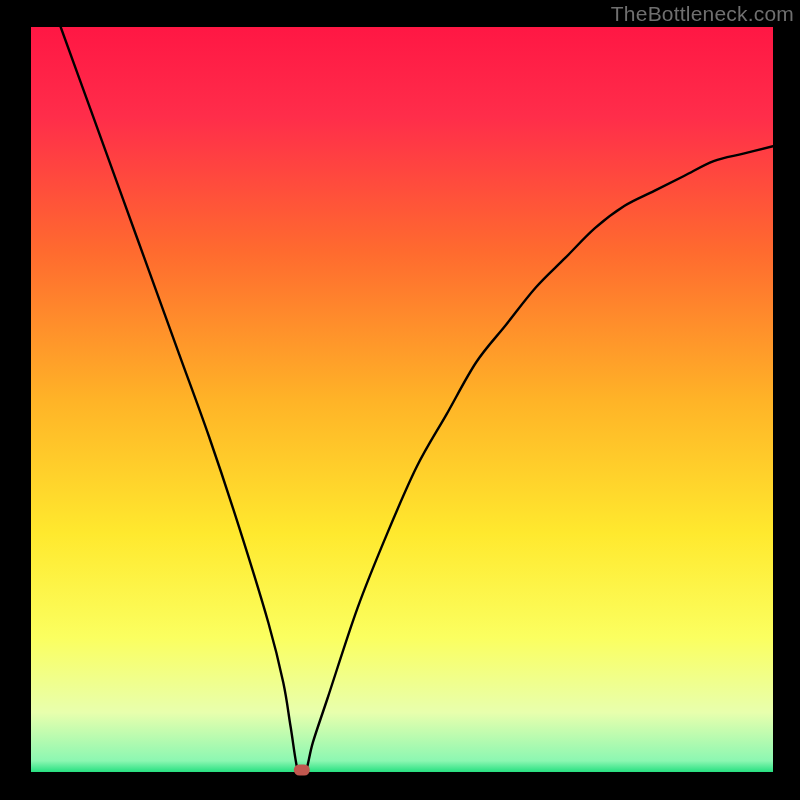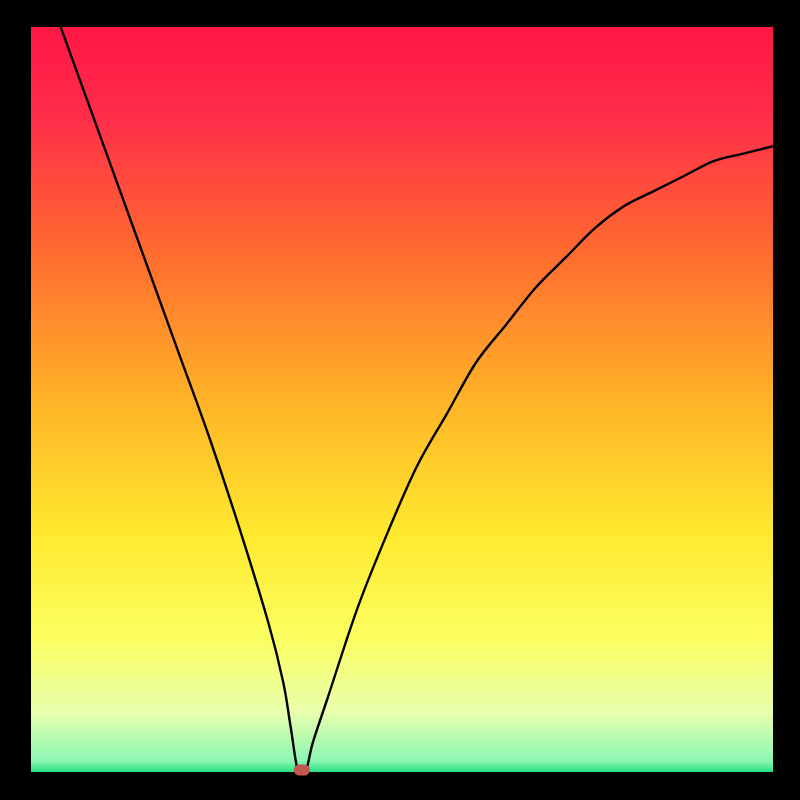--- a/index.html
+++ b/index.html
@@ -56,13 +56,14 @@
 
     <rect x="0" y="0" width="800" height="800" fill="#000000"></rect>
 
     <rect id="plot-bg" x="31" y="27" width="742" height="745" fill="url(#bg-grad)"></rect>
 
     <path id="curve-path" d="M 60.68 27 C 65.62666666666667 40.65833333333333, 80.46666666666667 81.63333333333333, 90.36 108.94999999999999 C 100.25333333333333 136.26666666666665, 110.14666666666666 163.58333333333331, 120.03999999999999 190.89999999999998 C 129.93333333333334 218.21666666666664, 139.82666666666665 245.5333333333333, 149.72 272.84999999999997 C 159.61333333333334 300.16666666666663, 169.50666666666666 327.4833333333333, 179.4 354.79999999999995 C 189.29333333333335 382.1166666666666, 199.18666666666664 408.1916666666667, 209.07999999999998 436.75000000000006 C 218.97333333333333 465.3083333333334, 228.86666666666667 495.10833333333323, 238.76000000000002 526.1499999999999 C 248.65333333333336 557.1916666666665, 261.02 596.925, 268.44 623 C 275.86 649.075, 279.57000000000005 665.2166666666667, 283.28000000000003 682.6 C 286.99 699.9833333333333, 288.2266666666667 712.4, 290.7 727.3 C 293.1733333333333 742.1999999999999, 295.64666666666665 764.55, 298.12 772 C 300.59333333333336 779.45, 303.0666666666667 776.9666666666667, 305.54 772 C 308.0133333333333 767.0333333333333, 309.25 754.6166666666666, 312.96 742.1999999999999 C 316.66999999999996 729.7833333333333, 320.38 719.85, 327.8 697.5 C 335.22 675.15, 347.5866666666667 635.4166666666667, 357.48 608.1 C 367.37333333333333 580.7833333333333, 377.26666666666665 557.1916666666666, 387.15999999999997 533.5999999999999 C 397.0533333333333 510.00833333333327, 406.9466666666667 486.41666666666674, 416.84000000000003 466.55000000000007 C 426.73333333333335 446.6833333333334, 436.6266666666667 431.7833333333334, 446.52000000000004 414.40000000000003 C 456.41333333333336 397.01666666666665, 466.3066666666667 377.15, 476.2 362.24999999999994 C 486.0933333333333 347.3499999999999, 495.9866666666667 337.41666666666663, 505.88 325 C 515.7733333333333 312.58333333333337, 525.6666666666667 298.925, 535.5600000000001 287.75 C 545.4533333333334 276.575, 555.3466666666667 267.8833333333334, 565.24 257.95000000000005 C 575.1333333333333 248.0166666666667, 585.0266666666666 236.8416666666667, 594.92 228.15 C 604.8133333333333 219.45833333333331, 614.7066666666667 212.00833333333333, 624.6 205.79999999999998 C 634.4933333333333 199.59166666666664, 644.3866666666667 195.86666666666665, 654.28 190.89999999999998 C 664.1733333333333 185.9333333333333, 674.0666666666667 180.96666666666664, 683.96 175.99999999999997 C 693.8533333333334 171.0333333333333, 703.7466666666667 164.82500000000002, 713.64 161.10000000000002 C 723.5333333333333 157.37500000000003, 733.4266666666666 156.13333333333338, 743.3199999999999 153.65000000000003 C 753.2133333333333 151.16666666666669, 768.0533333333333 147.4416666666667, 773 146.20000000000002" fill="none" stroke="#000000" stroke-width="2.4" stroke-linejoin="round" stroke-linecap="round" clip-path="url(#plot-clip)"></path>
 
     <rect id="marker" x="293.83" y="764.5" width="16" height="11" rx="5.5" ry="5.5" fill="#c1574f"></rect>
   </svg>
 
+  <div class="watermark">TheBottleneck.com</div>
 </div>
 
 </body></html>

